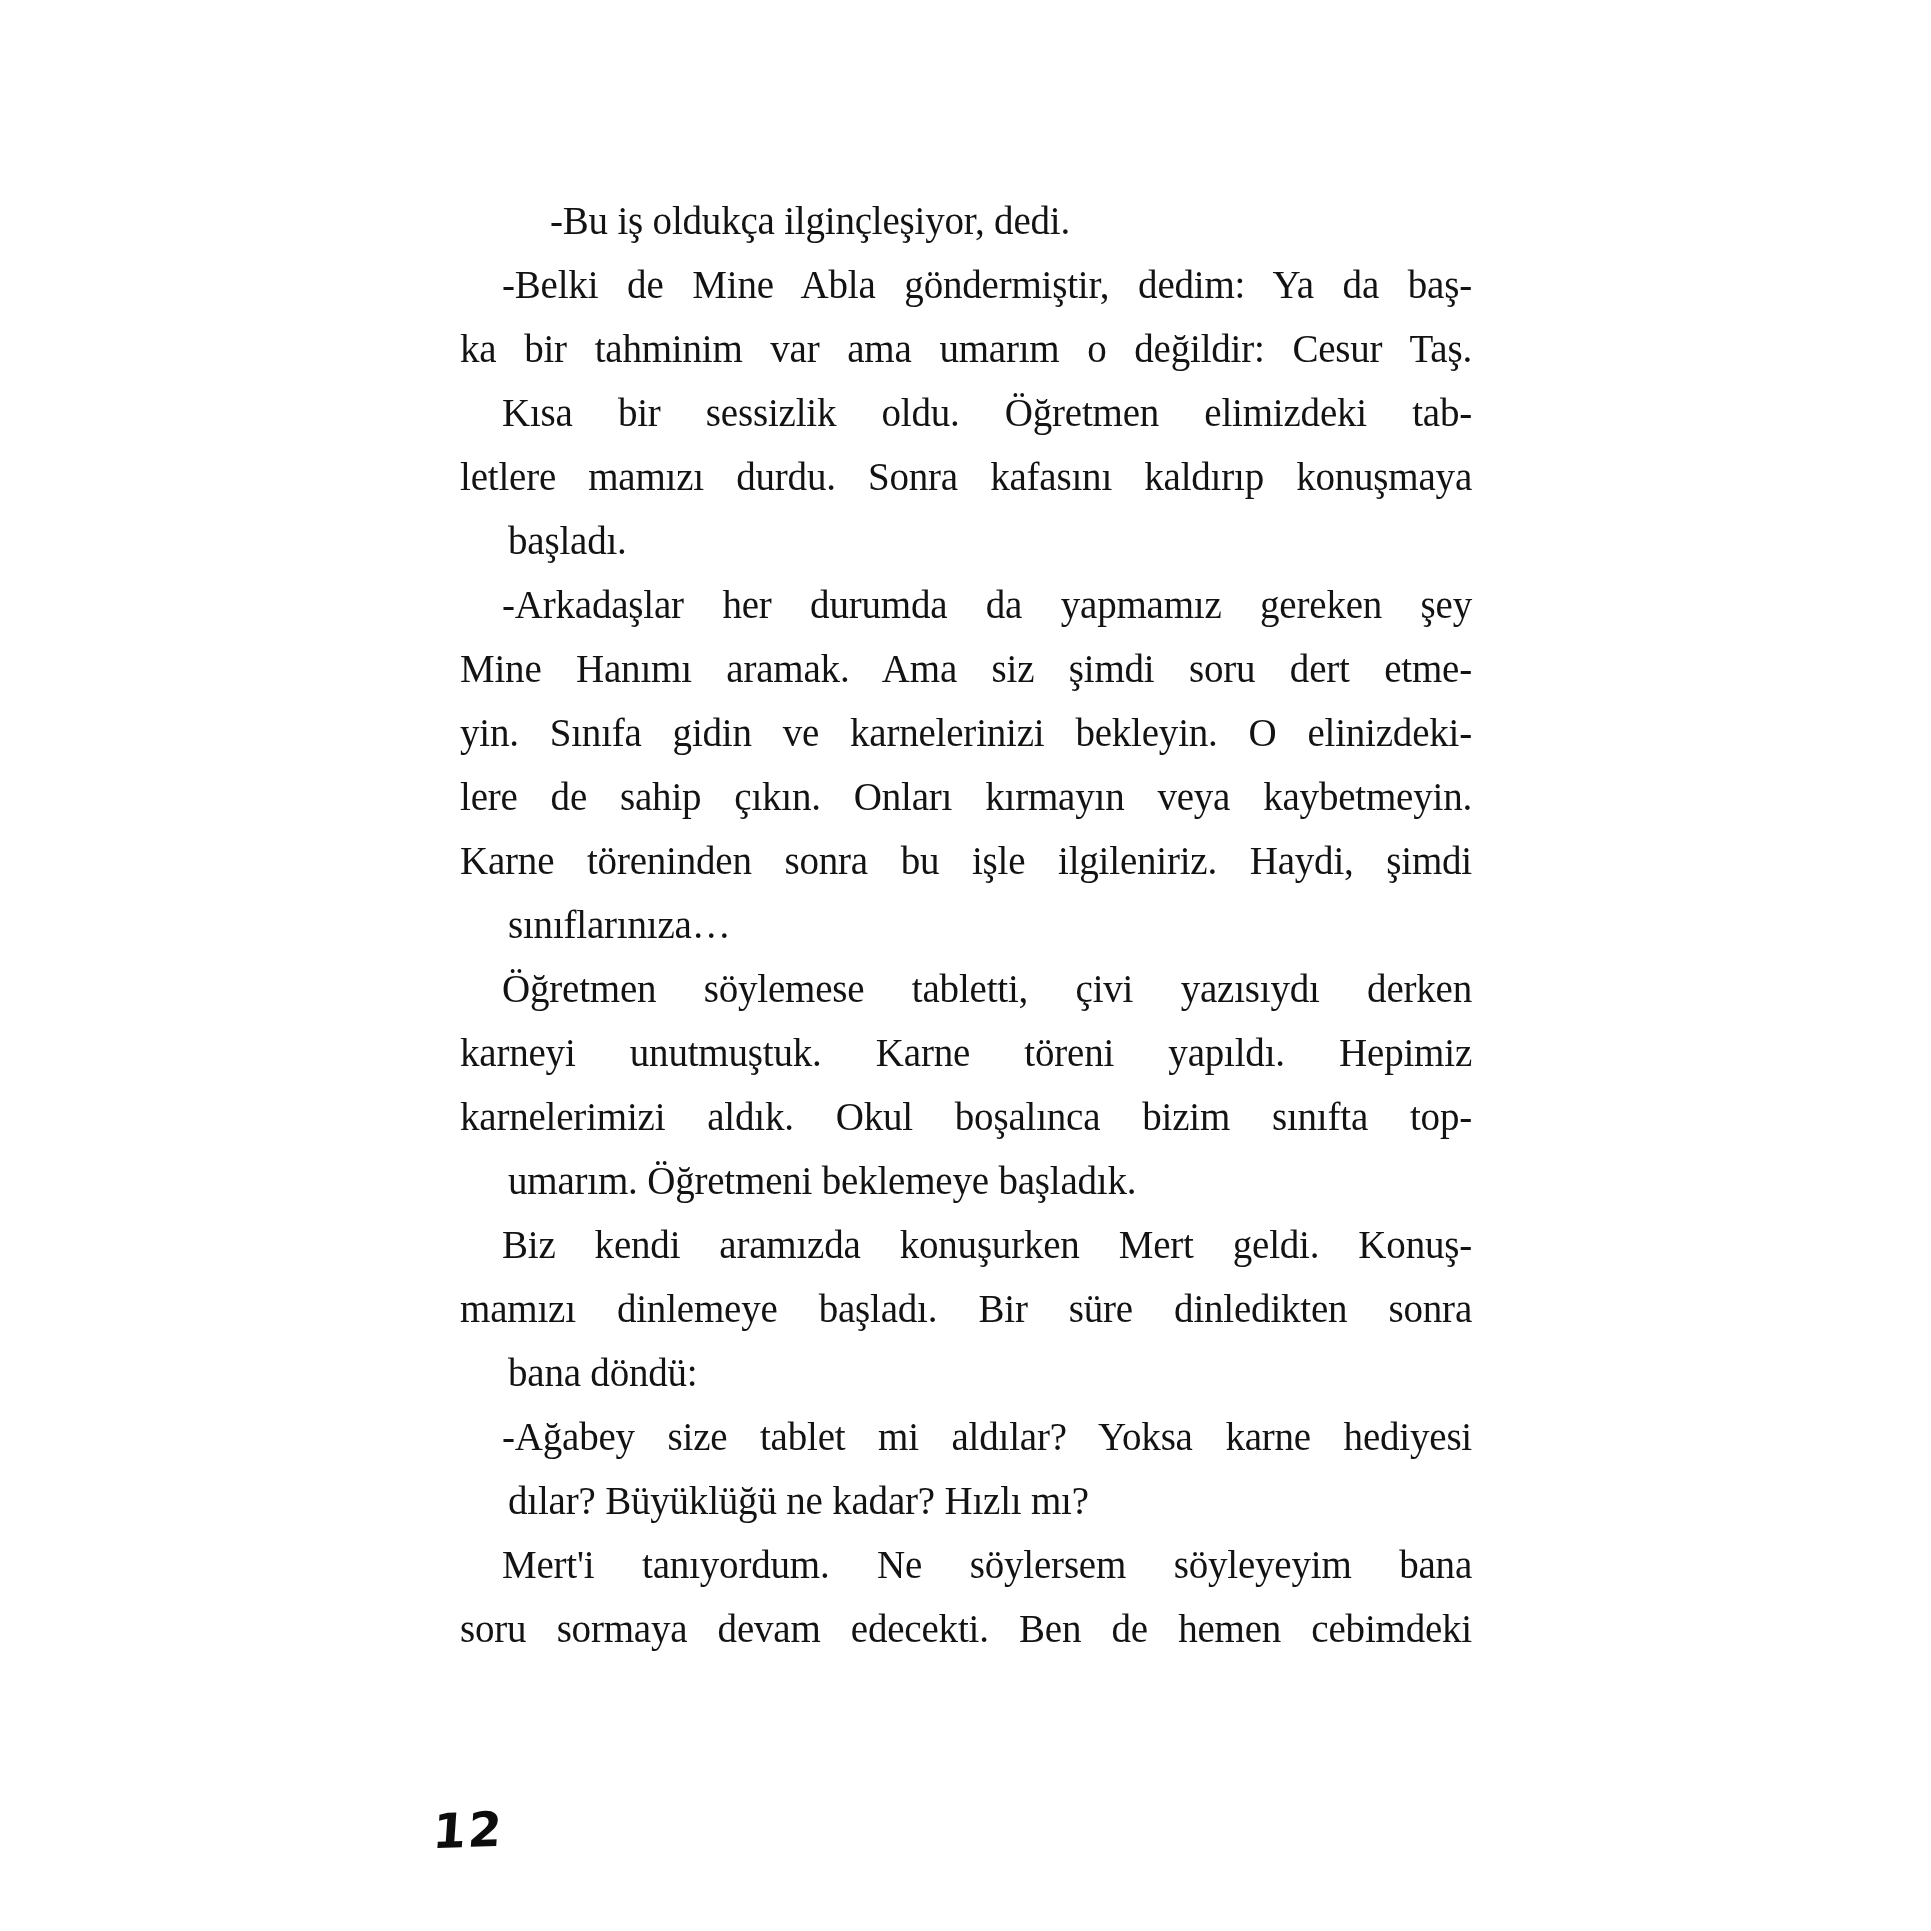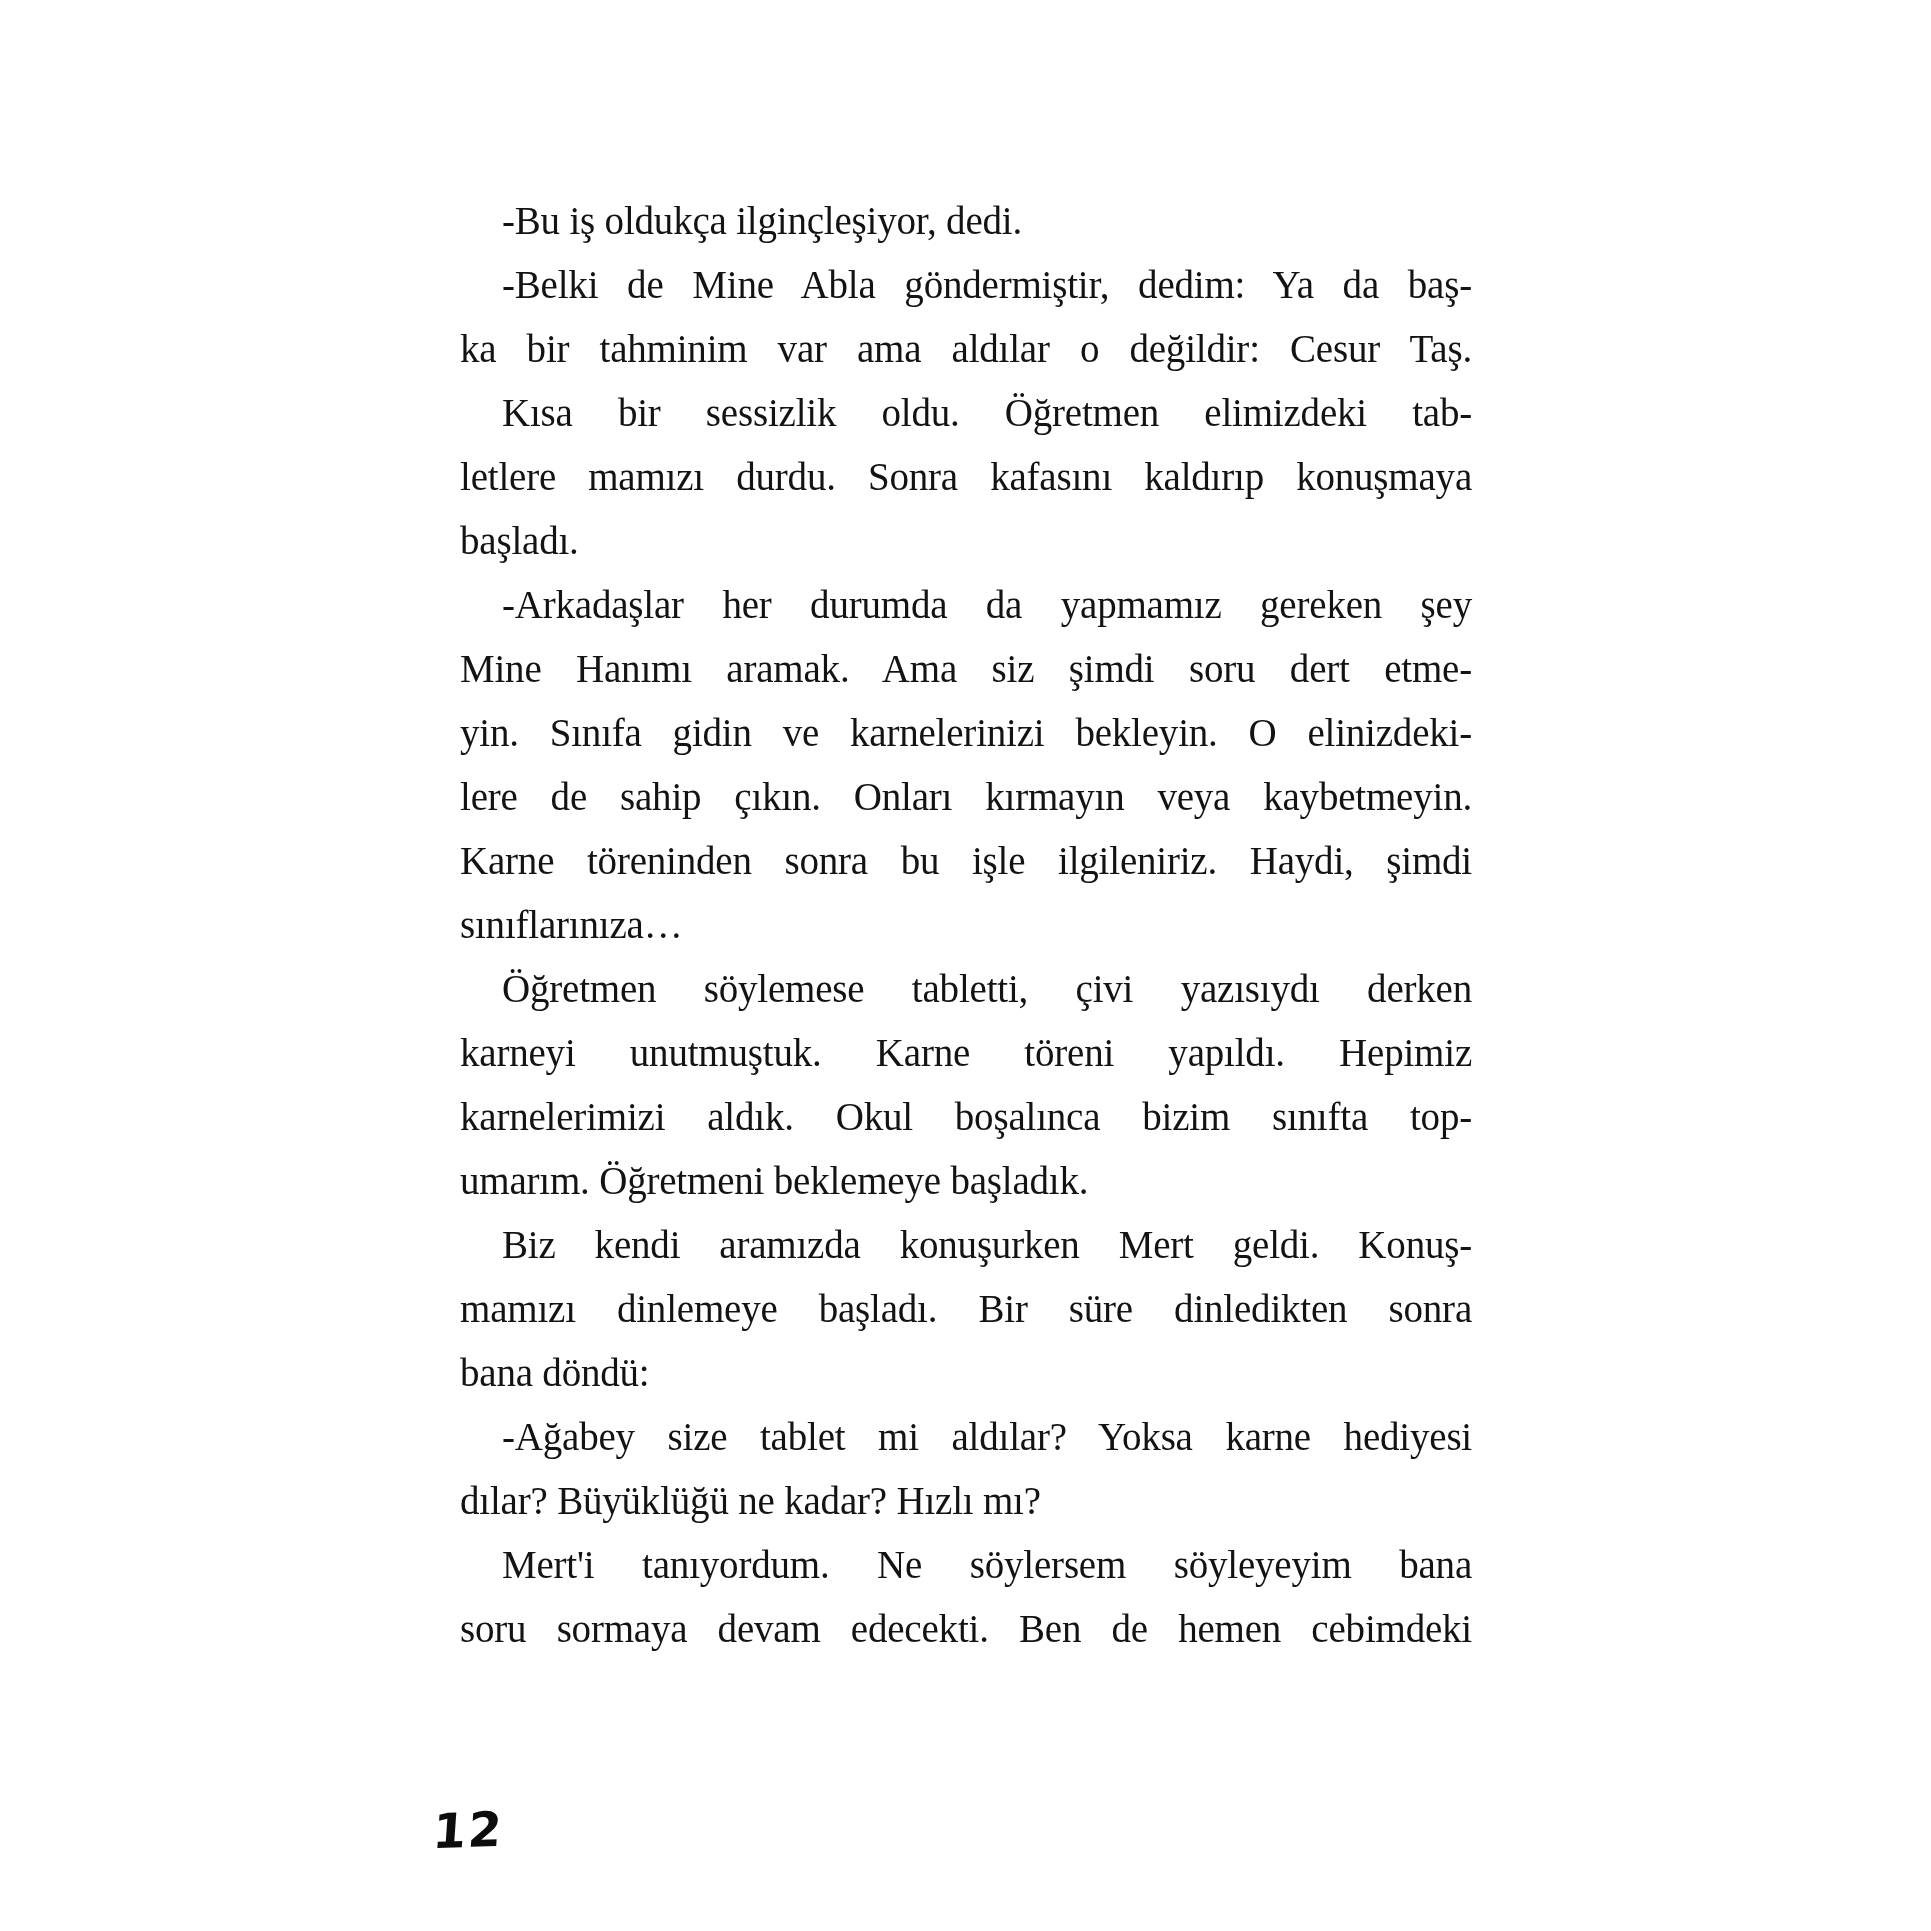--- a/index.html
+++ b/index.html
@@ -27,20 +27,21 @@
     line-height: 64px;
     font-size: 39px;
     letter-spacing: -0.2px;
     white-space: normal;
     text-align: justify;
     text-align-last: justify;
   }
   .line.left {
     text-align: right;
     text-align-last: left;
+    margin-left: 48px;
   }
   .line.indent {
     text-indent: 42px;
   }
   .page-number {
     position: absolute;
     left: 433px;
     top: 1802px;
     font-family: "DejaVu Sans", sans-serif;
     font-weight: bold;
@@ -50,21 +51,21 @@
     transform: rotate(-2deg) skewX(-6deg);
   }
 </style>
 </head>
 <body>
 
 <div class="page">
   <div class="text-column">
       <div class="line left indent">-Bu iş oldukça ilginçleşiyor, dedi.</div>
       <div class="line indent">-Belki de Mine Abla göndermiştir, dedim: Ya da baş-</div>
-      <div class="line">ka bir tahminim var ama aldılar o değildir: Cesur Taş.</div>
+      <div class="line">ka bir tahminim var ama umarım o değildir: Cesur Taş.</div>
       <div class="line indent">Kısa bir sessizlik oldu. Öğretmen elimizdeki tab-</div>
       <div class="line">letlere mamızı durdu. Sonra kafasını kaldırıp konuşmaya</div>
       <div class="line left">başladı.</div>
       <div class="line indent">-Arkadaşlar her durumda da yapmamız gereken şey</div>
       <div class="line">Mine Hanımı aramak. Ama siz şimdi soru dert etme-</div>
       <div class="line">yin. Sınıfa gidin ve karnelerinizi bekleyin. O elinizdeki-</div>
       <div class="line">lere de sahip çıkın. Onları kırmayın veya kaybetmeyin.</div>
       <div class="line">Karne töreninden sonra bu işle ilgileniriz. Haydi, şimdi</div>
       <div class="line left">sınıflarınıza…</div>
       <div class="line indent">Öğretmen söylemese tabletti, çivi yazısıydı derken</div>

